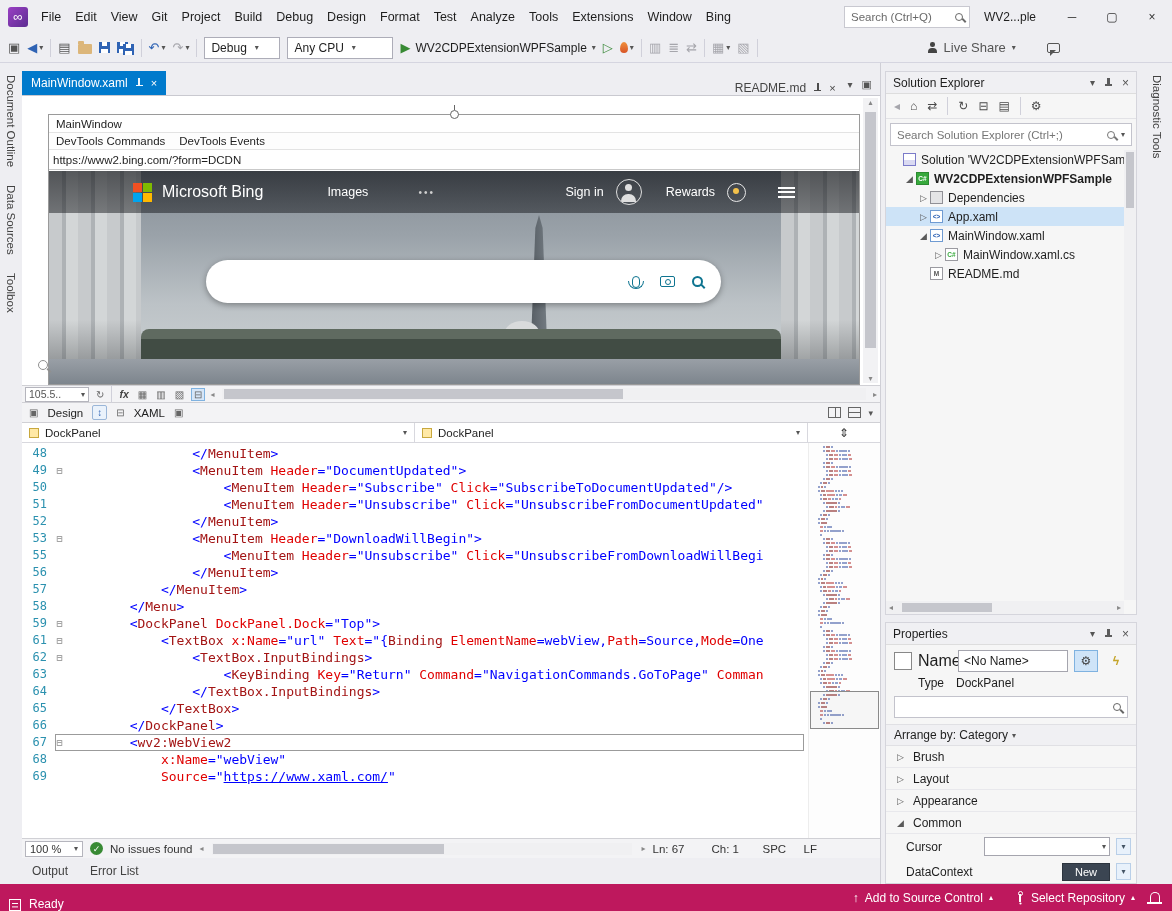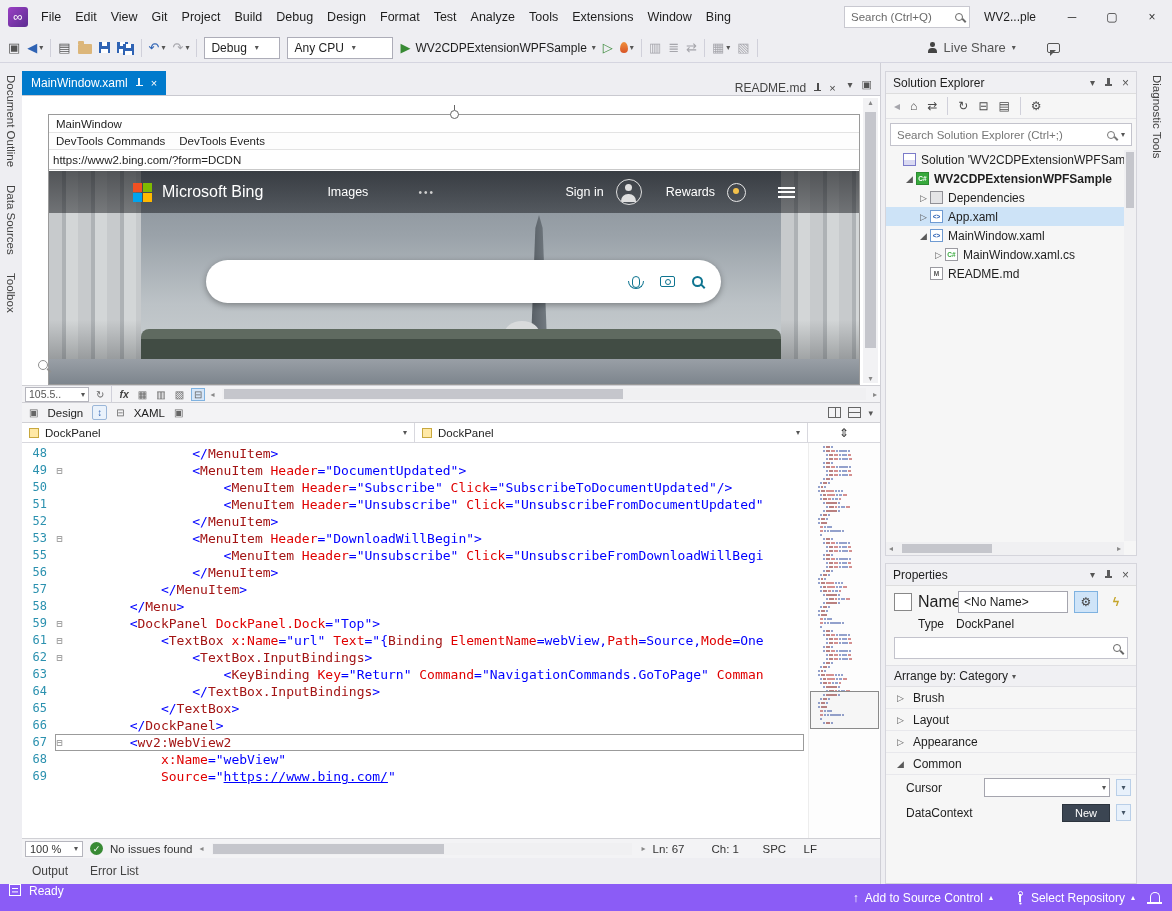--- a/index.html
+++ b/index.html
@@ -136,21 +136,21 @@
 
 .estatus{height:20px;display:flex;align-items:center;background:#f3f3f5;border-top:1px solid #d0d0d5;font-size:11.5px;color:#333;padding:0 3px;gap:7px}
 .ezoom{width:58px;height:16px;background:#fff;border:1px solid #b5b5bd;display:flex;align-items:center;justify-content:space-between;padding:0 4px;font-size:11px;flex:none}
 .okball{width:13px;height:13px;border-radius:50%;background:#388a34;color:#fff;font-size:9px;display:flex;align-items:center;justify-content:center;flex:none}
 .stat{width:52px;flex:none}
 .paneltabs{height:26px;display:flex;align-items:center;gap:22px;padding-left:10px;color:#424242;font-size:12px}
 
 .rightpanel{position:absolute;left:880px;top:0;width:260px;height:100%;padding:8px 3px 0 4px;display:flex;flex-direction:column;gap:7px;border-left:1px solid #cfcfd6}
 .panel{background:#f6f6f6;border:1px solid #d5d5dc;display:flex;flex-direction:column;min-height:0}
 .se{flex:1}
-.props{height:321px;flex:none}
+.props{height:262px;flex:none}
 .phead{height:22px;display:flex;align-items:center;padding:0 7px;gap:9px;font-size:12px;background:#f0f0f3;border-bottom:1px solid #ddd;flex:none}
 .phead .sp{flex:1}
 .picon{color:#555;font-size:10px}
 .se-tools{height:25px;display:flex;align-items:center;gap:10px;padding:0 8px;color:#4a4a4a;font-size:12px;border-bottom:1px solid #e2e2e6;flex:none}
 .se-search{margin:4px;height:23px;background:#fff;border:1px solid #c3c3cc;display:flex;align-items:center;padding:0 6px;gap:6px;color:#767676;font-size:11.5px;flex:none}
 .se-search .ph{flex:1;white-space:nowrap;overflow:hidden}
 .tree{flex:1;position:relative;overflow:hidden}
 .trow{height:19px;display:flex;align-items:center;font-size:12px;white-space:nowrap}
 .trow.b .tlabel{font-weight:bold}
 .trow.sel{background:#cde3f7}
@@ -179,21 +179,21 @@
 .typerow{padding:2px 8px 4px 32px;display:flex;gap:12px;font-size:12px}
 .psearch{margin:2px 8px 6px;height:22px;background:#fff;border:1px solid #c3c3cc;display:flex;align-items:center;justify-content:flex-end;gap:6px;padding:0 6px;color:#666;flex:none}
 .arrange{height:22px;display:flex;align-items:center;gap:4px;padding:0 8px;font-size:12px;border-top:1px solid #e0e0e4;border-bottom:1px solid #e0e0e4;background:#f0f0f3;flex:none}
 .psec{height:22px;display:flex;align-items:center;gap:6px;padding:0 8px;font-size:12px;border-bottom:1px solid #e8e8ec;flex:none}
 .pfield{height:25px;display:flex;align-items:center;gap:6px;padding:0 5px 0 20px;font-size:12px;flex:none}
 .flabel{width:72px;flex:none}
 .fcombo{flex:1;height:19px;background:#fff;border:1px solid #a5a5ae;display:flex;align-items:center;justify-content:flex-end;padding:0 3px;font-size:8px;color:#555;min-width:0}
 .newbtn{height:18px;padding:0 12px;background:#3b4552;color:#fff;font-size:11px;display:flex;align-items:center;border:1px solid #2c343e;margin-left:auto}
 .mini{width:15px;height:17px;border:1px solid #b9cfe8;background:#e8f1fb;display:flex;align-items:center;justify-content:center;font-size:8px;color:#456;flex:none}
 
-.statusbar{position:absolute;left:0;right:0;bottom:0;height:27px;background:#8b5cf6;color:#fff;display:flex;align-items:flex-start;font-size:12px}
+.statusbar{position:absolute;left:0;right:0;bottom:0;height:27px;background:#be185d;color:#fff;display:flex;align-items:flex-end;font-size:12px}
 .sb-ic{width:12px;height:12px;border:1.4px solid #fff;margin:0 8px 0 9px;position:relative;flex:none}
 .sb-ic::after{content:'';position:absolute;left:2px;top:3px;right:2px;height:1.4px;background:#fff;box-shadow:0 3.4px 0 #fff}
 .sb-right{margin-left:auto;display:flex;align-items:center;height:100%}
 .sb-group{display:flex;align-items:center;gap:6px;padding:0 11px;height:100%}
 .uparrow{font-size:12px}
 .chup{font-size:8px}
 .branch{width:10px;height:14px;position:relative;flex:none}
 .branch::before{content:'';position:absolute;left:4.4px;top:3px;bottom:3px;width:1.5px;background:#fff}
 .branch::after{content:'';position:absolute;left:2.8px;top:0;width:3.6px;height:3.6px;border:1.4px solid #fff;border-radius:50%;box-shadow:0 10px 0 -1.4px #fff}
 .bell{width:10px;height:10px;border:1.6px solid #fff;border-bottom:none;border-radius:5px 5px 0 0;position:relative;margin:0 12px 2px 4px}
@@ -569,21 +569,21 @@
 
           <div class="cl">
             <span class="lnum">68</span>
             <span class="fold"></span>
             <span class="ltext" style="padding-left: 93.96px;"><span class="tk-a">x:Name</span><span class="tk-d">=</span><span class="tk-v">"webView"</span></span>
           </div>
 
           <div class="cl">
             <span class="lnum">69</span>
             <span class="fold"></span>
-            <span class="ltext" style="padding-left: 93.96px;"><span class="tk-a">Source</span><span class="tk-d">=</span><span class="tk-v">"</span><span class="tk-l">https://www.bing.com/</span><span class="tk-v">"</span></span>
+            <span class="ltext" style="padding-left: 93.96px;"><span class="tk-a">Source</span><span class="tk-d">=</span><span class="tk-v">"</span><span class="tk-l">https://www.xaml.com/</span><span class="tk-v">"</span></span>
           </div>
 
 
         <div class="minimap">
           <div>
               <div class="mm-row" style="padding-left: 14.2px;">
                 <span style="width: 2px; background: rgb(147, 161, 204);"></span>
                 <span style="width: 4px; background: rgb(185, 128, 128);"></span>
                 <span style="width: 2px; background: rgb(147, 161, 204);"></span>
               </div>

